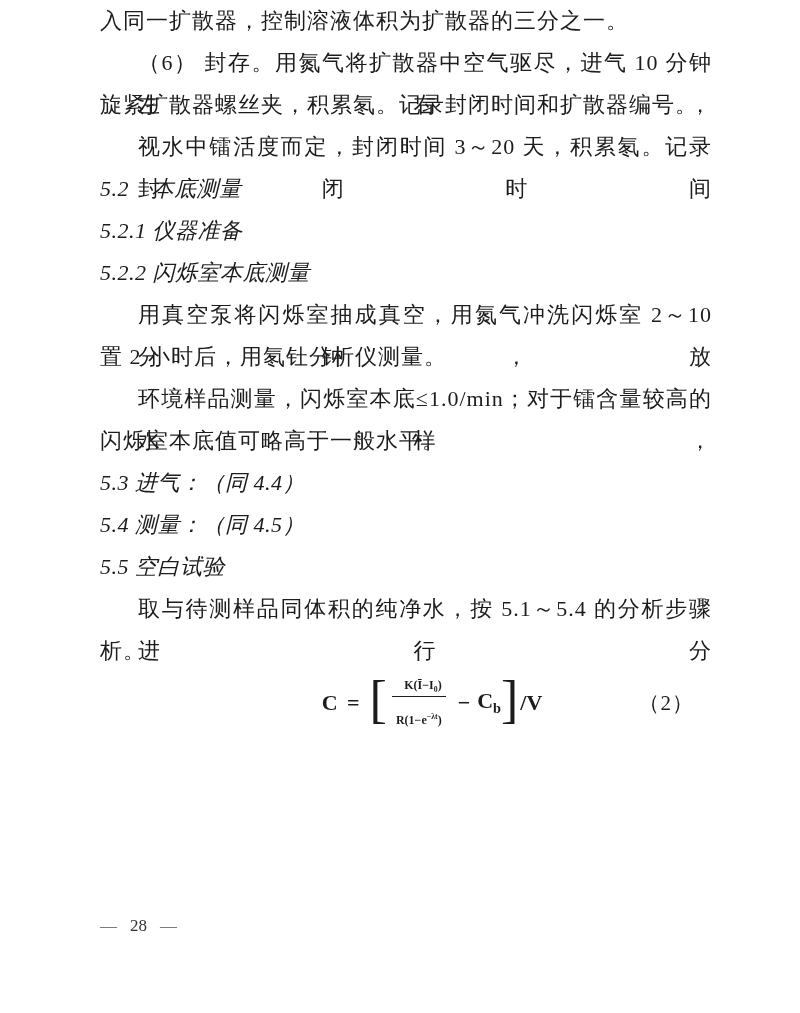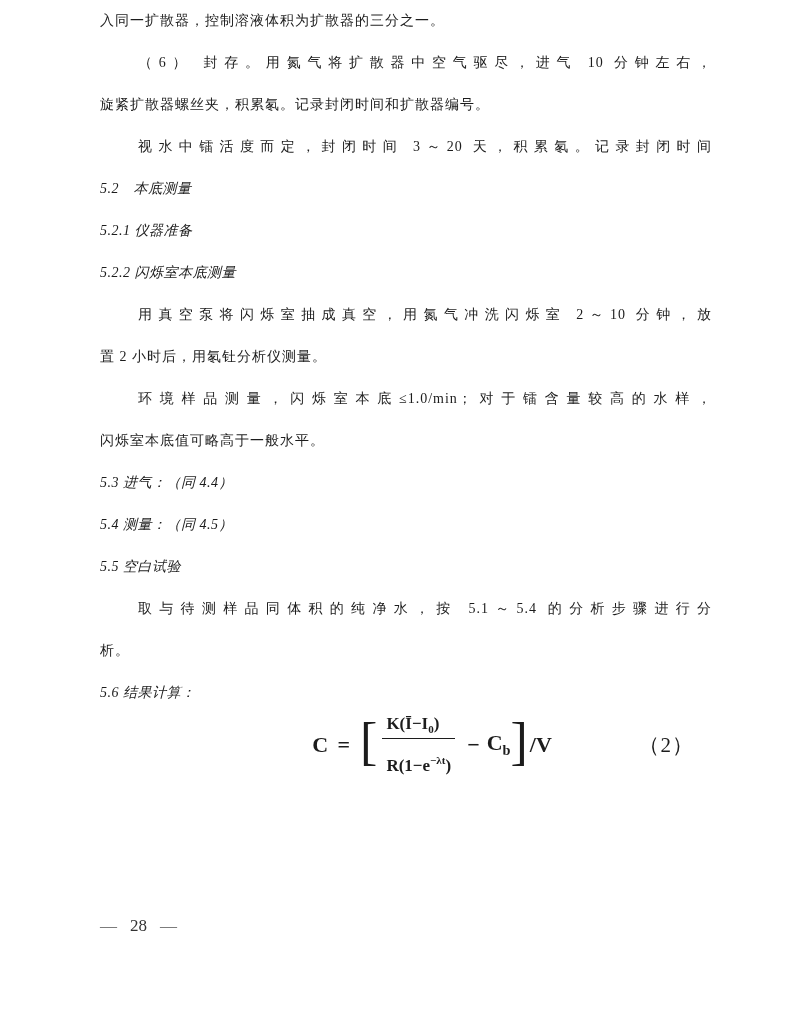--- a/index.html
+++ b/index.html
@@ -15,21 +15,21 @@
   }
   .content {
     position: absolute;
     left: 100px;
     top: 0;
     width: 612px;
   }
   .line {
     height: 42px;
     line-height: 42px;
-    font-size: 14px;
+    font-size: 22px;
     letter-spacing: 1px;
     white-space: nowrap;
   }
   .indent { padding-left: 38px; }
   .just {
     white-space: normal;
     text-align: justify;
     text-align-last: justify;
   }
   .heading { letter-spacing: 0.5px; font-style: italic; }
@@ -53,22 +53,22 @@
   .f-lhs { margin-right: 8px; letter-spacing: 2px; }
   .bracket {
     font-size: 52px;
     font-weight: 400;
     line-height: 0.9;
     padding-bottom: 6px;
   }
   .frac {
     display: inline-flex;
     flex-direction: column;
-    align-items: flex-start;
-    font-size: 17px;
+    align-items: flex-end;
+    font-size: 12px;
     margin: 0 5px;
   }
   .frac .num { padding: 0 4px 2px; }
   .frac .den { border-top: 1.6px solid #1c1c1c; padding: 15px 4px 0; }
   .minus { margin: 0 7px; }
   sub { font-size: 0.65em; }
   sup { font-size: 0.65em; }
   .divisor { margin-left: 2px; }
   .eq-number {
     position: absolute;
@@ -109,21 +109,20 @@
     <div class="line indent just">用真空泵将闪烁室抽成真空，用氮气冲洗闪烁室 2～10 分钟，放</div>
     <div class="line">置 2 小时后，用氡钍分析仪测量。</div>
     <div class="line indent just">环境样品测量，闪烁室本底≤1.0/min；对于镭含量较高的水样，</div>
     <div class="line">闪烁室本底值可略高于一般水平。</div>
 
     <div class="line heading">5.3 进气：（同 4.4）</div>
     <div class="line heading">5.4 测量：（同 4.5）</div>
     <div class="line heading">5.5 空白试验</div>
     <div class="line indent just">取与待测样品同体积的纯净水，按 5.1～5.4 的分析步骤进行分</div>
     <div class="line">析。</div>
-    <div class="line heading">5.6 结果计算：</div>
 
     <div class="formula-row">
       <div class="formula">
         <span class="f-lhs">C =</span>
         <span class="bracket">[</span>
         <span class="frac">
           <span class="num"><span>K(Ī−I</span><sub>0</sub><span>)</span></span>
           <span class="den"><span>R(1−e</span><sup>−λt</sup><span>)</span></span>
         </span>
         <span class="minus">−</span>

